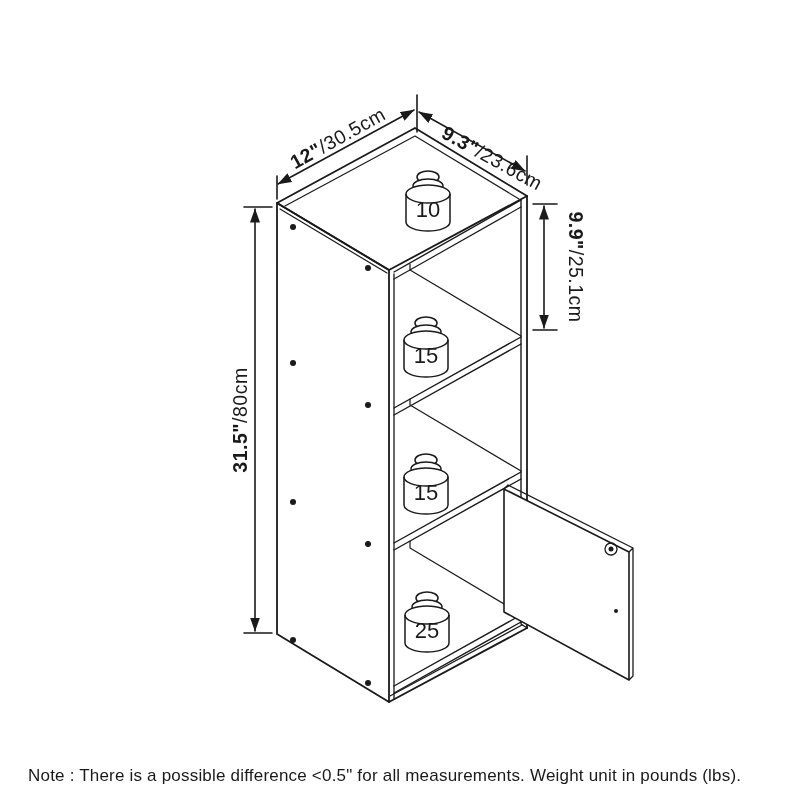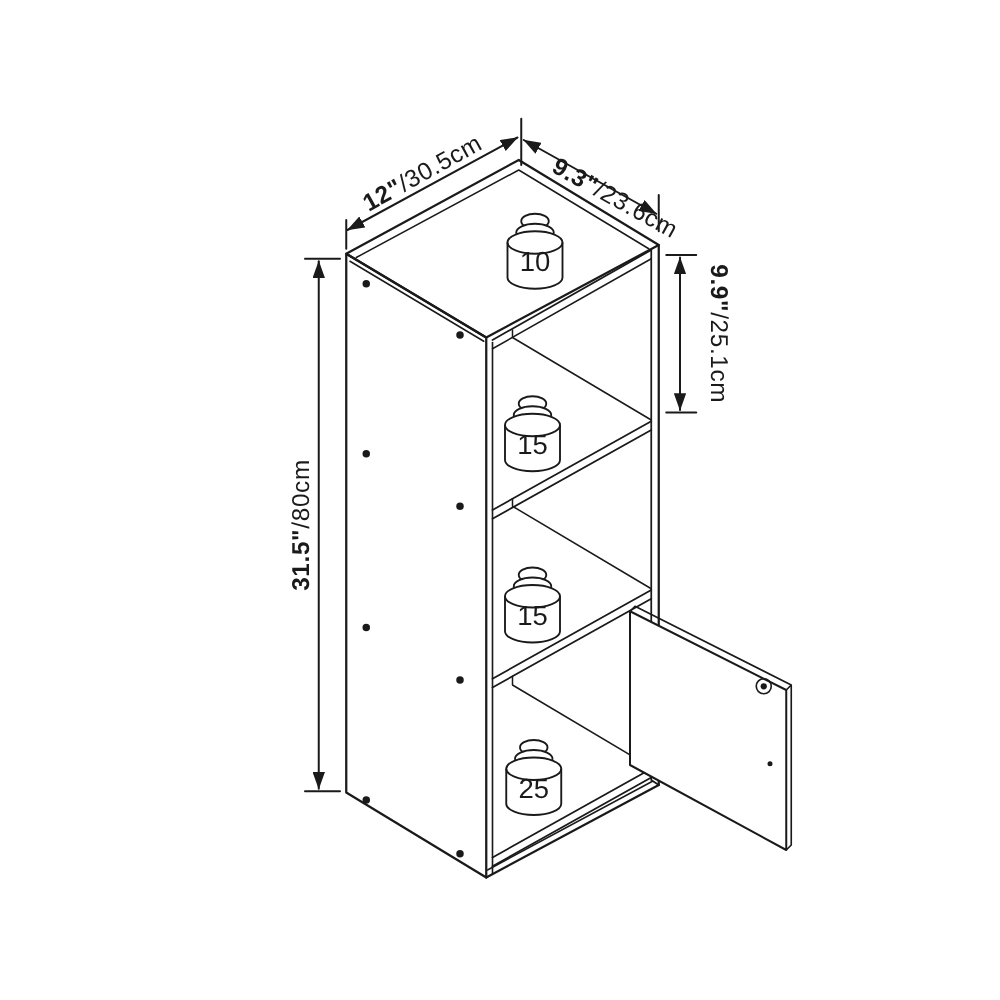--- a/index.html
+++ b/index.html
@@ -134,13 +134,14 @@
     </g>
 
     <g>
       <text class="dim-label" transform="translate(341,144) rotate(-29)" text-anchor="middle"><tspan font-weight="bold">12"</tspan><tspan>/30.5cm</tspan></text>
       <text class="dim-label" transform="translate(489,164) rotate(29)" text-anchor="middle"><tspan font-weight="bold">9.3"</tspan><tspan>/23.6cm</tspan></text>
       <text class="dim-label" transform="translate(247,420) rotate(-90)" text-anchor="middle"><tspan font-weight="bold">31.5"</tspan><tspan>/80cm</tspan></text>
       <text class="dim-label" transform="translate(569,267) rotate(90)" text-anchor="middle"><tspan font-weight="bold">9.9"</tspan><tspan>/25.1cm</tspan></text>
     </g>
   </svg>
 
+  <div class="note">Note : There is a possible difference &lt;0.5" for all measurements. Weight unit in pounds (lbs).</div>
 </div>
 
 </body></html>

